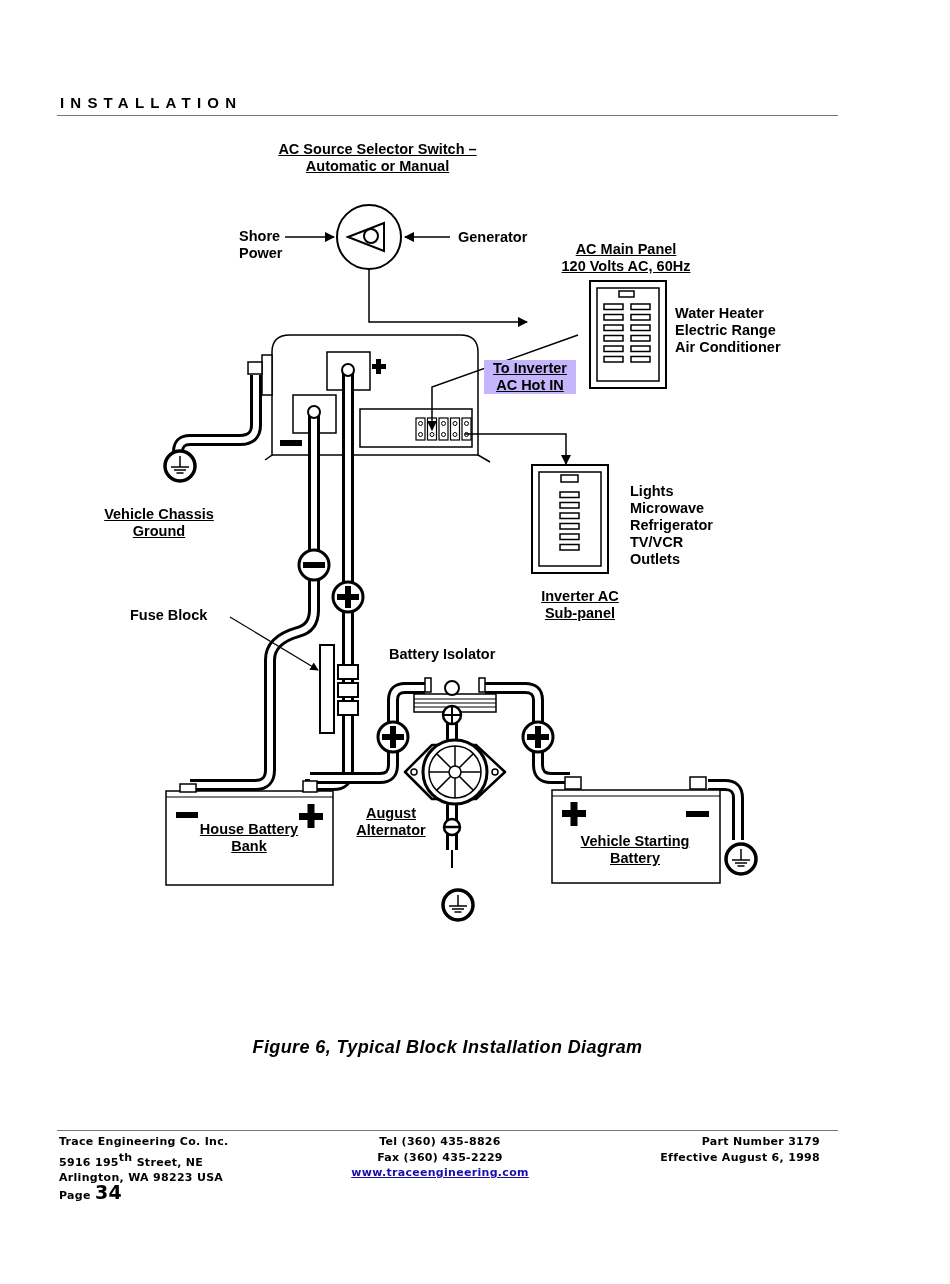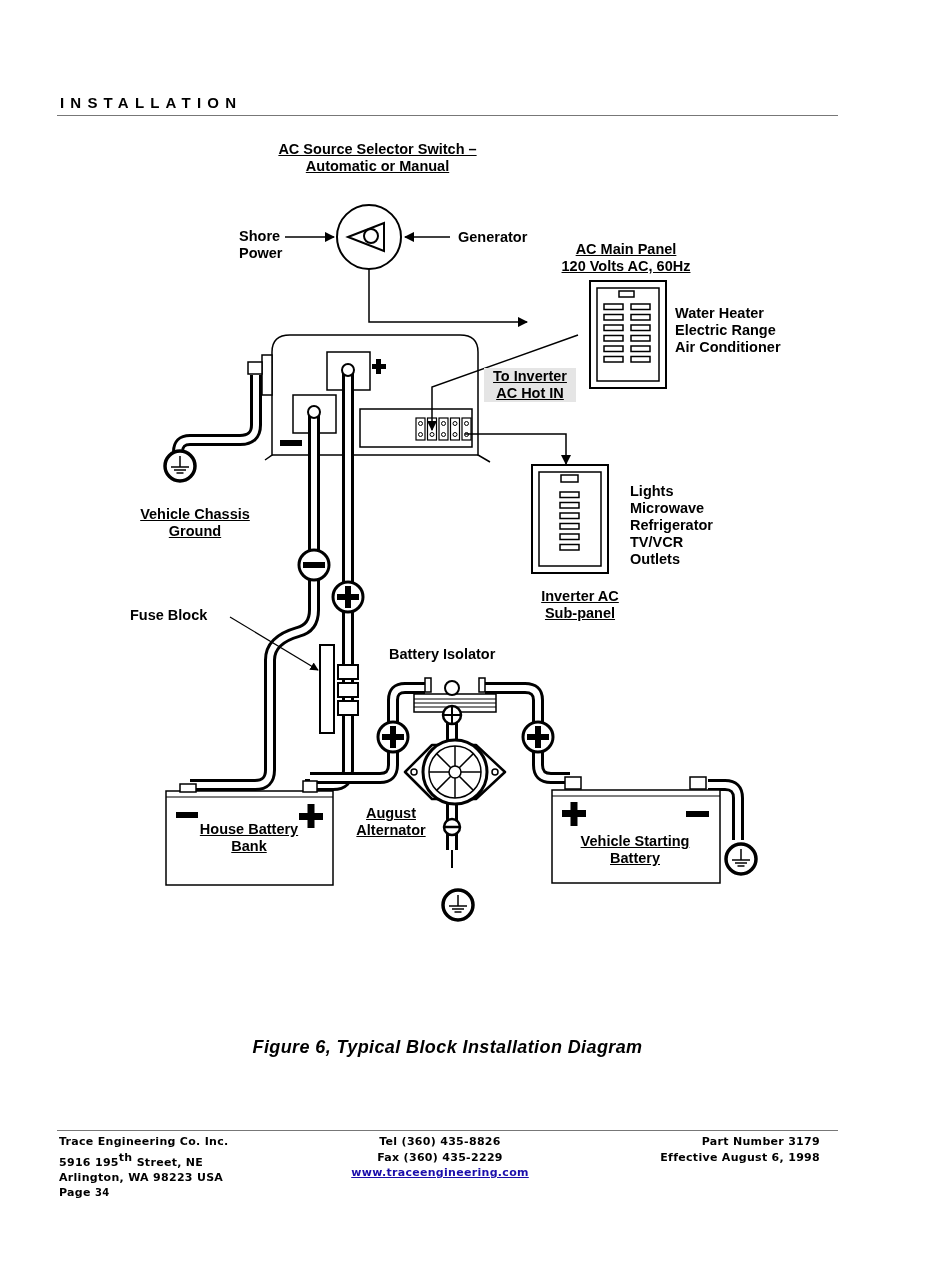--- a/index.html
+++ b/index.html
@@ -4,21 +4,21 @@
 <style>
   html, body { margin: 0; padding: 0; background: #ffffff; }
   body { width: 950px; height: 1284px; position: relative; overflow: hidden; font-family: "Liberation Sans", sans-serif; color: #000; }
   .section-header { position: absolute; left: 60px; top: 94px; font-size: 15px; font-weight: bold; letter-spacing: 6.2px; }
   .rule { position: absolute; left: 57px; width: 781px; height: 1px; background: #777; }
   .lbl { position: absolute; font-size: 14.5px; font-weight: bold; line-height: 17px; white-space: nowrap; }
   .lbl.c { text-align: center; text-decoration: underline; }
   .caption { position: absolute; left: 0; width: 895px; top: 1037px; text-align: center; font-size: 18px; font-weight: bold; font-style: italic; letter-spacing: 0.4px; }
   .foot { position: absolute; font-size: 11px; font-weight: bold; line-height: 15.5px; font-family: "DejaVu Sans", sans-serif; letter-spacing: 0.3px; }
   .foot a { color: #1a0dab; text-decoration: underline; }
-  .page-num { font-size: 10px; }
+  .page-num { font-size: 19px; }
   svg#diagram { position: absolute; left: 0; top: 0; }
 </style>
 </head>
 <body>
 
 <div class="section-header">INSTALLATION</div>
 <div class="rule" style="top:115px;"></div>
 
 <svg id="diagram" width="950" height="1284" viewBox="0 0 950 1284">
   <defs>
@@ -232,25 +232,25 @@
 <div class="lbl" style="left:458px; top:229px;">Generator</div>
 <div class="lbl c" style="left:553px; top:241px; width:146px;">
   <div>AC Main Panel</div>
   <div>120 Volts AC, 60Hz</div>
 </div>
 <div class="lbl" style="left:675px; top:305px;">
   <div>Water Heater</div>
   <div>Electric Range</div>
   <div>Air Conditioner</div>
 </div>
-<div class="lbl c" style="left:484px; top:360px; width:92px; background:#e5e5e5;margin-top:8px;">
+<div class="lbl c" style="left:484px; top:360px; width:92px; background:#c4b5fd;">
   <div>To Inverter</div>
   <div>AC Hot IN</div>
 </div>
-<div class="lbl c" style="left:98px; top:506px; width:122px;margin-left:36px;">
+<div class="lbl c" style="left:98px; top:506px; width:122px;">
   <div>Vehicle Chassis</div>
   <div>Ground</div>
 </div>
 <div class="lbl" style="left:630px; top:483px;">
   <div>Lights</div>
   <div>Microwave</div>
   <div>Refrigerator</div>
   <div>TV/VCR</div>
   <div>Outlets</div>
 </div>

